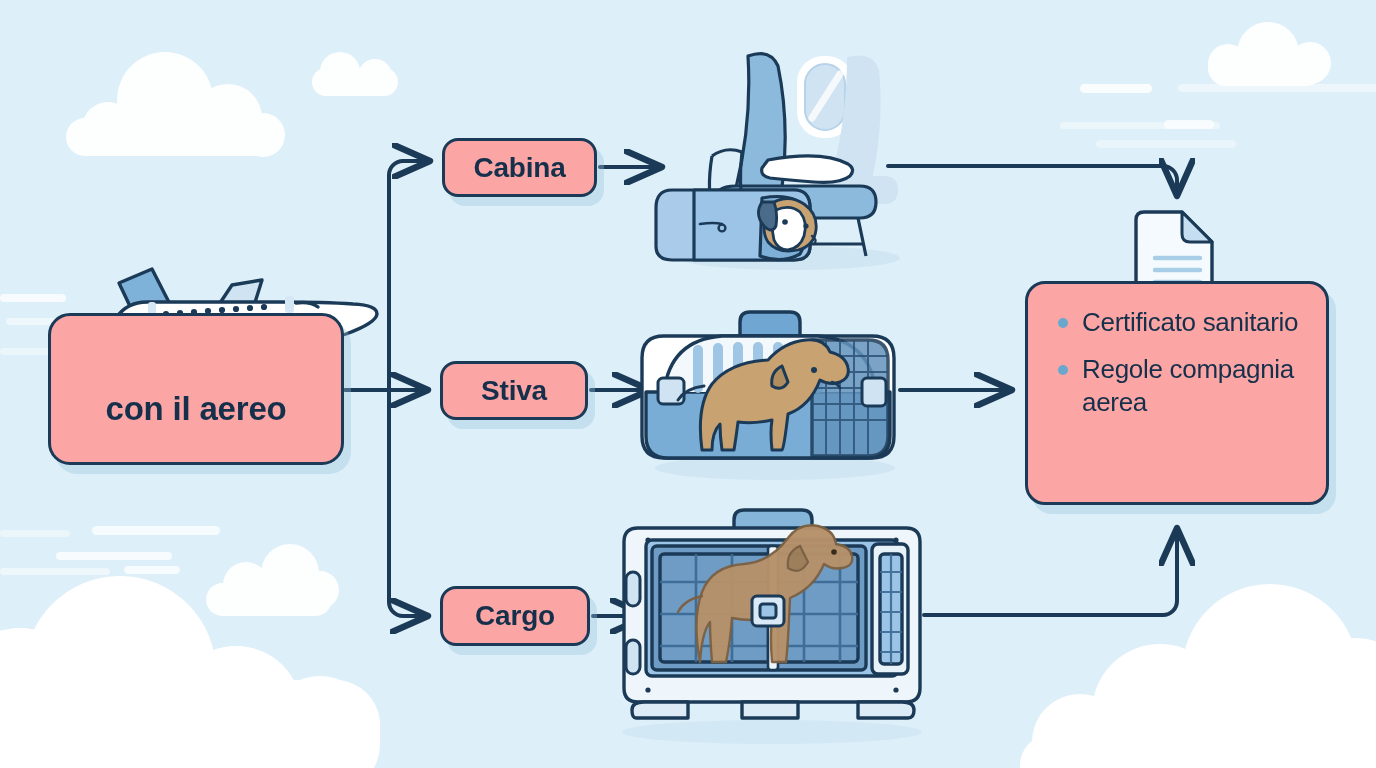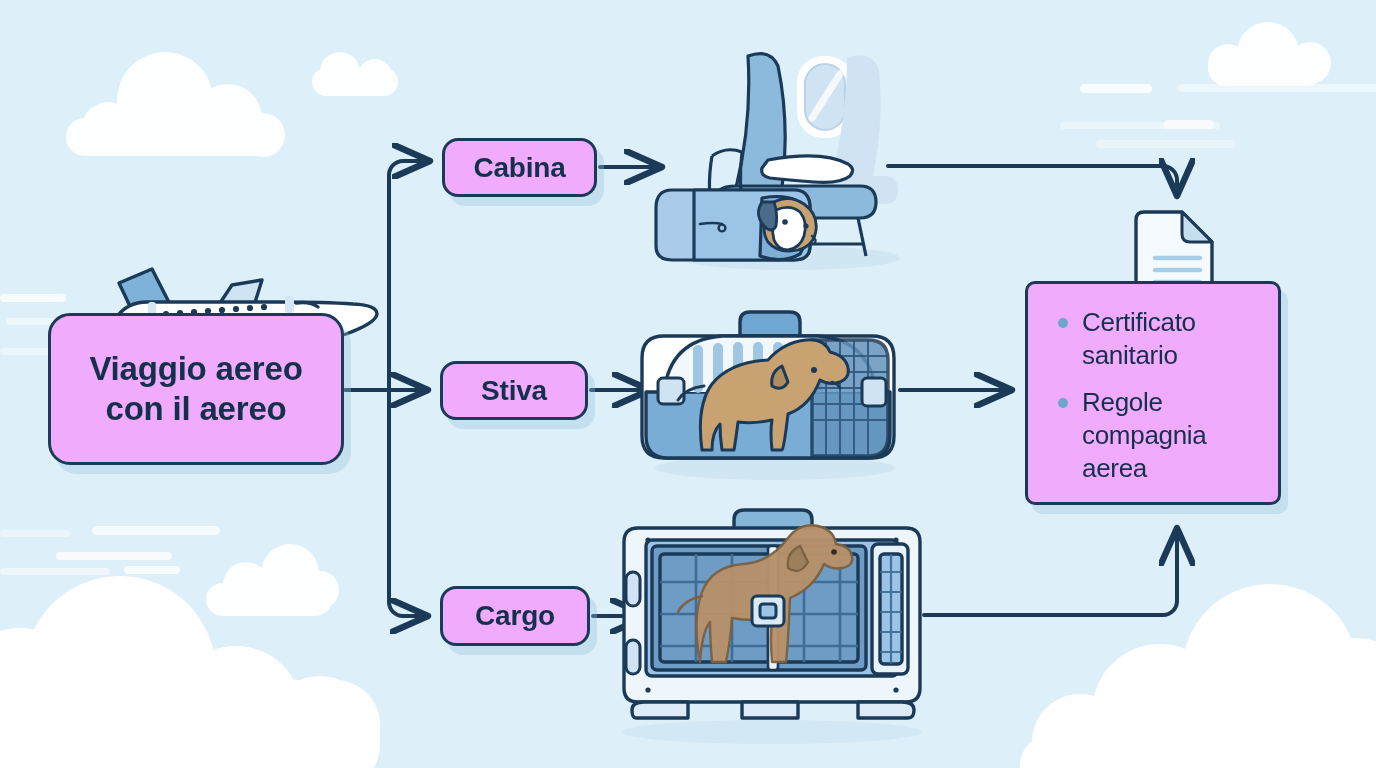--- a/index.html
+++ b/index.html
@@ -25,21 +25,21 @@
     width: 1376px;
     height: 768px;
   }
   #bg-layer { z-index: 1; }
   #edge-layer { z-index: 2; }
   #art-layer { z-index: 3; }
   .node {
     position: absolute;
     z-index: 4;
     box-sizing: border-box;
-    background: #f0abfc;
+    background: #fca5a5;
     border: 3px solid #1b3a57;
     border-radius: 18px;
     box-shadow: 7px 9px 0 rgba(150, 196, 222, 0.35);
     display: flex;
     align-items: center;
     justify-content: center;
   }
   #node-root {
     left: 48px;
     top: 313px;
@@ -66,23 +66,23 @@
     color: #15304b;
     letter-spacing: -0.2px;
   }
   #node-cabina { left: 442px; top: 138px; width: 155px; height: 59px; }
   #node-stiva  { left: 440px; top: 361px; width: 148px; height: 59px; }
   #node-cargo  { left: 440px; top: 586px; width: 150px; height: 60px; }
 
   #node-docs {
     left: 1025px;
     top: 281px;
-    width: 256px;
+    width: 304px;
     height: 224px;
-    border-radius: 10px;
+    border-radius: 20px;
     display: block;
     padding: 22px 18px 20px 22px;
   }
   #node-docs ul {
     list-style: none;
     margin: 0;
     padding: 0;
   }
   #node-docs li {
     position: relative;
@@ -410,21 +410,21 @@
         <path d="M1155 258 H1200"></path>
         <path d="M1155 270 H1200"></path>
         <path d="M1155 282 H1200"></path>
         <path d="M1155 294 H1182"></path>
       </g>
     </g>
   </svg>
 
   <div class="node" id="node-root">
     <div class="root-title">
-      <span>Viaggio aereo</span><br>
+      <br>
       <span>con il aereo</span>
     </div>
   </div>
 
   <div class="node branch-node" id="node-cabina">
     <span class="branch-label">Cabina</span>
   </div>
 
   <div class="node branch-node" id="node-stiva">
     <span class="branch-label">Stiva</span>

